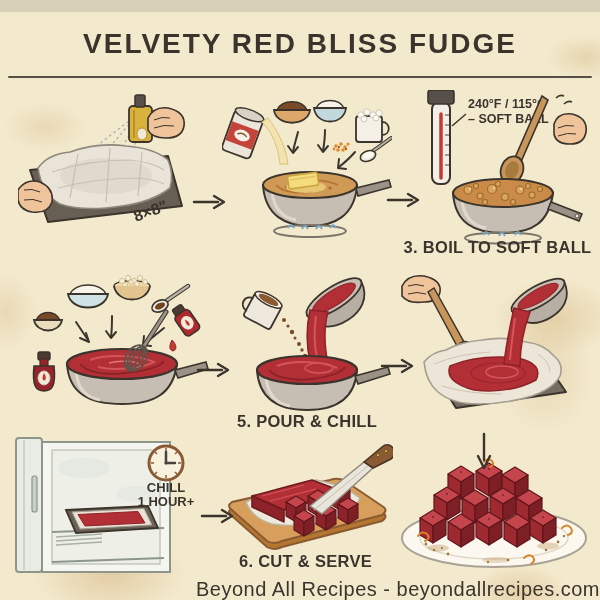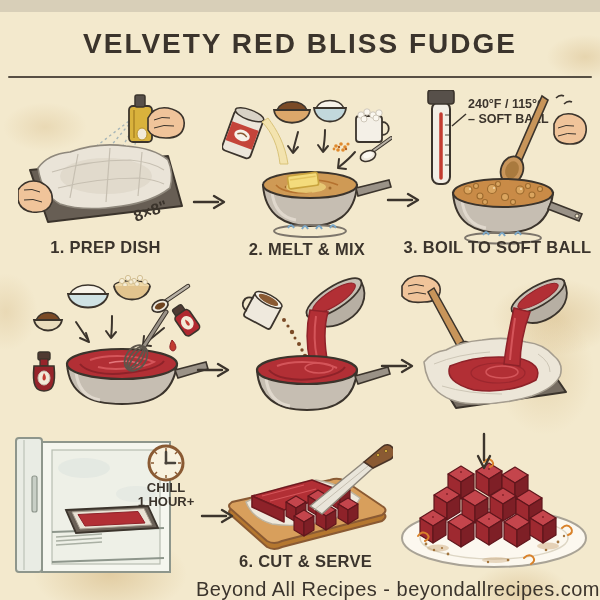--- a/index.html
+++ b/index.html
@@ -514,19 +514,18 @@
   <svg class="arrow" style="left:380px;top:346px" width="36" height="16" viewBox="0 0 36 16">
     <path d="M2 8 H26 M22 2 L32 8 L22 14" fill="none" stroke="#3b342c" stroke-width="2.4" stroke-linecap="round" stroke-linejoin="round"></path>
   </svg>
   <svg class="arrow" style="left:200px;top:496px" width="36" height="16" viewBox="0 0 36 16">
     <path d="M2 8 H26 M22 2 L32 8 L22 14" fill="none" stroke="#3b342c" stroke-width="2.4" stroke-linecap="round" stroke-linejoin="round"></path>
   </svg>
   <svg class="arrow" style="left:476px;top:420px" width="16" height="40" viewBox="0 0 16 40">
     <path d="M8 2 V28 M2 24 L8 36 L14 24" fill="none" stroke="#3b342c" stroke-width="2.4" stroke-linecap="round" stroke-linejoin="round"></path>
   </svg>
 
-  <div class="step-label" style="left:18px;top:226px;width:175px">1. PREP DISH</div>
-  <div class="step-label" style="left:222px;top:228px;width:170px">2. MELT &amp; MIX</div>
   <div class="step-label" style="left:400px;top:226px;width:195px">3. BOIL TO SOFT BALL</div>
+  <div class="step-label" style="left:222px;top:400px;width:170px">5. POUR &amp; CHILL</div>
   <div class="step-label" style="left:218px;top:540px;width:175px">6. CUT &amp; SERVE</div>
 
   <div class="footer">Beyond All Recipes - beyondallrecipes.com</div>
 </div>
 
 </body></html>

